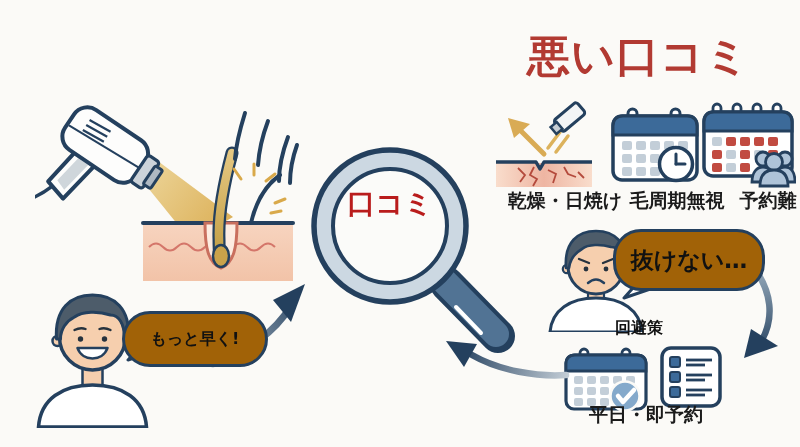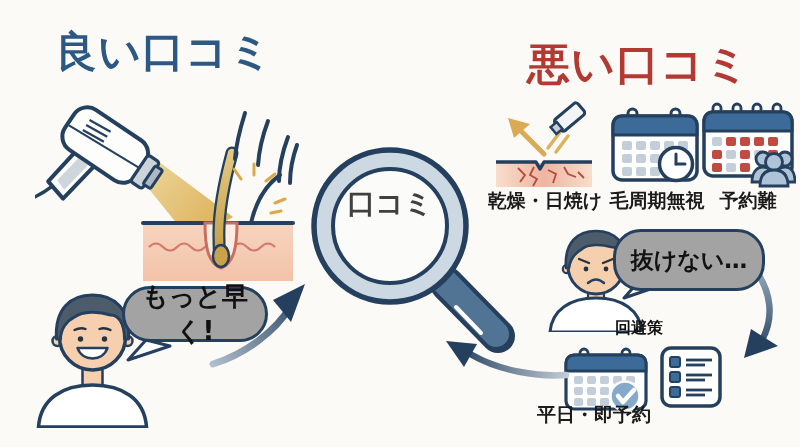--- a/index.html
+++ b/index.html
@@ -1,39 +1,38 @@
 <!DOCTYPE html>
 <html><head>
 <meta charset="utf-8">
 <style>
   html,body{margin:0;padding:0;}
   body{font-family:"DejaVu Sans",sans-serif;}
   #stage{position:relative;width:800px;height:447px;background:#fbfaf7;overflow:hidden;}
   .abs{position:absolute;}
   .title{font-weight:800;letter-spacing:1px;white-space:nowrap;}
   .title-good{left:55px;top:24px;font-size:42px;color:#2d5884;}
-  .title-bad{left:527px;top:36px;font-size:43px;color:#b23a32;}
-  .icon-label{font-size:19px;font-weight:700;color:#1b1b1b;text-align:center;white-space:nowrap;}
-  .bubble{background:#a3a3a3;border:3.5px solid #24405e;border-radius:28px;
+  .title-bad{left:527px;top:28px;font-size:43px;color:#b23a32;}
+  .icon-label{font-size:19px;font-weight:700;color:#1b1b1b;text-align:center;white-space:nowrap;margin-left:20px;}
+  .bubble{background:#a16207;border:3.5px solid #24405e;border-radius:28px;
           display:flex;align-items:center;justify-content:center;
           font-weight:800;color:#111;z-index:3;}
-  .bubble-happy{left:122px;top:286px;width:140px;height:50px;font-size:26px;text-align:center;}
+  .bubble-happy{left:122px;top:311px;width:140px;height:50px;font-size:16px;text-align:center;}
   .bubble-sad{left:613px;top:229px;width:146px;height:56px;font-size:23px;}
   .tail{z-index:2;}
   .lens-text{left:329px;top:186px;width:122px;text-align:center;font-size:28px;
-             font-weight:800;color:#404040;line-height:1.3;z-index:4;}
+             font-weight:800;color:#b91c1c;line-height:1.3;z-index:4;}
   .heading-workaround{left:594px;top:318px;width:90px;text-align:center;
              font-size:16px;font-weight:700;color:#111;}
 </style>
 </head>
 <body>
 
 <div id="stage">
 
-  <div class="abs title title-good">良い口コミ</div>
   <div class="abs title title-bad">悪い口コミ</div>
 
   <svg class="abs" style="left:35px;top:95px;" width="265" height="200" viewBox="0 0 265 200">
     <defs>
       <linearGradient id="beamG" x1="88" y1="52" x2="198" y2="140" gradientUnits="userSpaceOnUse">
         <stop offset="0" stop-color="#f0dda6"></stop>
           <stop offset="1" stop-color="#d9a94a"></stop>
       </linearGradient>
       <linearGradient id="skinG" x1="0" y1="128" x2="0" y2="186" gradientUnits="userSpaceOnUse">
         <stop offset="0" stop-color="#f7d4bf"></stop>
@@ -283,21 +282,21 @@
       <line x1="27" y1="20" x2="46" y2="20" stroke="#24405e" stroke-width="2.8"></line>
       <rect x="11" y="27" width="10" height="10" rx="2" fill="#3c6a99" stroke="#24405e" stroke-width="2"></rect>
       <line x1="27" y1="30" x2="53" y2="30" stroke="#24405e" stroke-width="2.8"></line>
       <line x1="27" y1="35" x2="46" y2="35" stroke="#24405e" stroke-width="2.8"></line>
       <rect x="11" y="42" width="10" height="10" rx="2" fill="#3c6a99" stroke="#24405e" stroke-width="2"></rect>
       <line x1="27" y1="45" x2="53" y2="45" stroke="#24405e" stroke-width="2.8"></line>
       <line x1="27" y1="50" x2="46" y2="50" stroke="#24405e" stroke-width="2.8"></line>
     </g>
   </svg>
 
-  <div class="abs icon-label" style="left:532px;top:402px;width:124px;">平日・即予約</div>
+  <div class="abs icon-label" style="left:564px;top:402px;width:124px;">平日・即予約</div>
 
   <svg class="abs" style="left:438px;top:333px;" width="135" height="55" viewBox="0 0 135 55">
     <defs>
       <linearGradient id="rgrad" x1="130" y1="45" x2="20" y2="15" gradientUnits="userSpaceOnUse">
         <stop offset="0" stop-color="#c3cdd6"></stop>
           <stop offset="1" stop-color="#24405e"></stop>
       </linearGradient>
     </defs>
     <path d="M128,42 C100,44 62,38 34,22" fill="none" stroke="url(#rgrad)" stroke-width="6.5" stroke-linecap="round"></path>
     <polygon points="8,8 39,11 26,34" fill="#24405e"></polygon>

